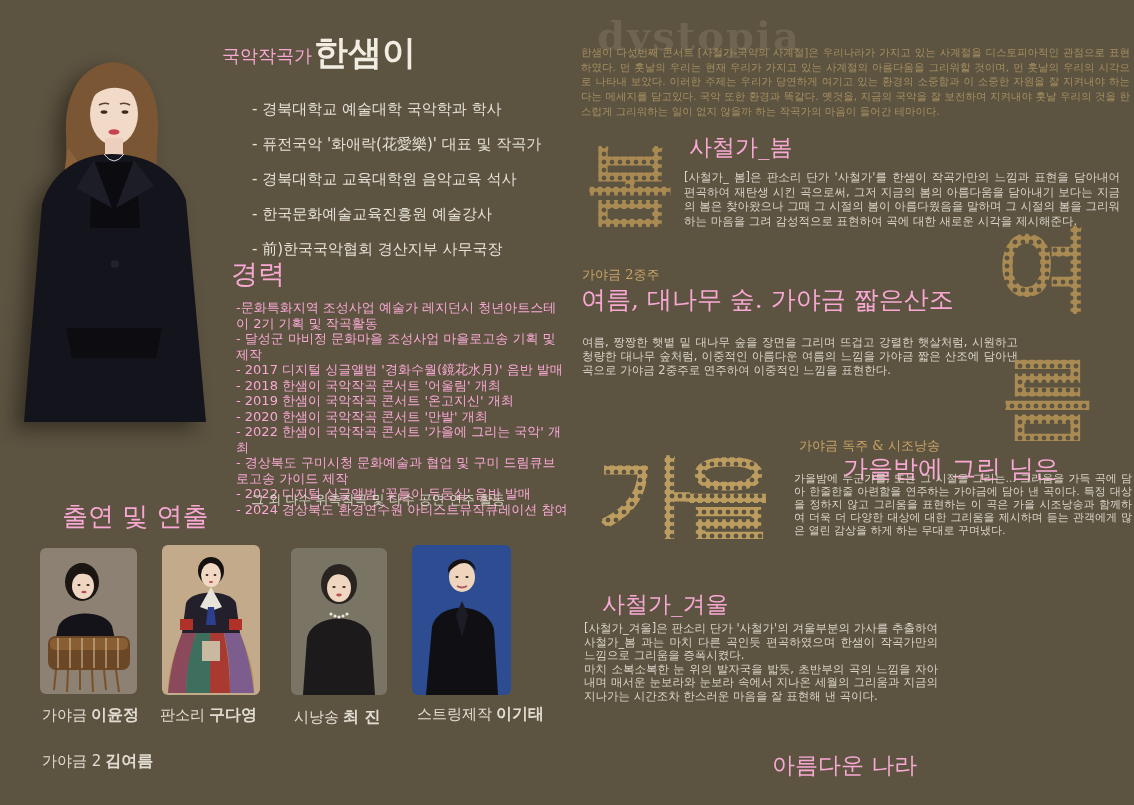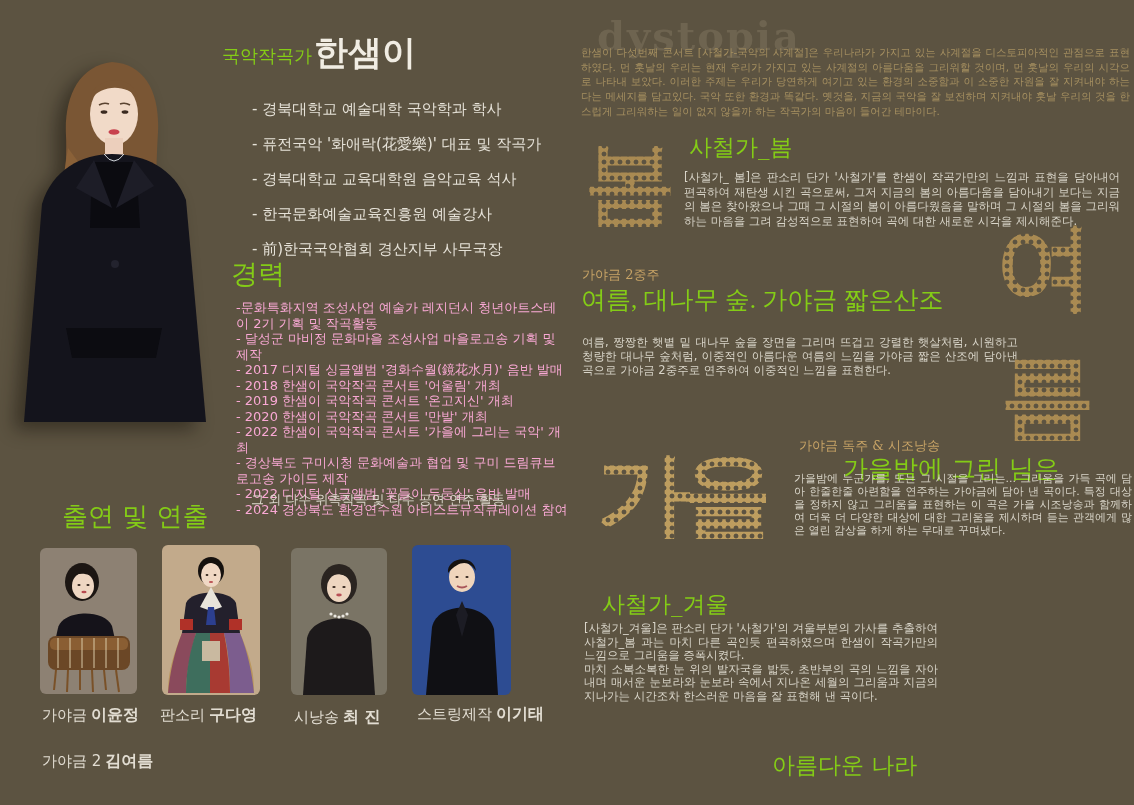--- a/index.html
+++ b/index.html
@@ -6,21 +6,21 @@
   .page{
     position:relative; width:1134px; height:805px; overflow:hidden;
     background:#5c5341;
     font-family:"DejaVu Sans", sans-serif;
     color:#e3dfd4;
   }
   .abs{position:absolute;}
   .nowrap{white-space:nowrap;}
 
   
-  .brush{font-family:"DejaVu Serif", serif; color:#84cc16; font-weight:400;}
+  .brush{font-family:"DejaVu Serif", serif; color:#f9a8d4; font-weight:400;}
   .gold-sub{font-family:"DejaVu Serif", serif; color:#c8a466; font-size:13px;}
 
   
   .decor{
     font-family:"DejaVu Sans", sans-serif;
     font-weight:bold; line-height:0.92; color:#a98a52;
     -webkit-mask-image:radial-gradient(circle, rgba(0,0,0,0) 0 2px, #000 2.8px);
     -webkit-mask-size:8px 8px;
     mask-image:radial-gradient(circle, rgba(0,0,0,0) 0 2px, #000 2.8px);
     mask-size:8px 8px;
@@ -213,21 +213,21 @@
 
   <div class="abs watermark nowrap" style="left:597px;top:12px;">dystopia</div>
 
   <div class="abs" style="left:581px;top:45px;width:549px;font-size:10.5px;line-height:14.7px;color:#a58f60;text-align:justify;">한샘이 다섯번째 콘서트 [사철가-국악의 사계절]은 우리나라가 가지고 있는 사계절을 디스토피아적인 관점으로 표현하였다. 먼 훗날의 우리는 현재 우리가 가지고 있는 사계절의 아름다움을 그리워할 것이며, 먼 훗날의 우리의 시각으로 나타내 보았다. 이러한 주제는 우리가 당연하게 여기고 있는 환경의 소중함과 이 소중한 자원을 잘 지켜내야 하는다는 메세지를 담고있다. 국악 또한 환경과 똑같다. 옛것을, 지금의 국악을 잘 보전하며  지켜내야 훗날 우리의 것을 한스럽게 그리워하는 일이 없지 않을까 하는 작곡가의 마음이 들어간 테마이다.</div>
 
   <div class="abs decor" style="left:584px;top:142px;font-size:92px;">봄</div>
   <div class="abs brush nowrap" style="left:689px;top:132px;font-size:23px;">사철가_봄</div>
   <div class="abs body-txt" style="left:684px;top:170px;width:436px;">[사철가_ 봄]은 판소리 단가 '사철가'를 한샘이 작곡가만의 느낌과 표현을 담아내어 편곡하여 재탄생 시킨 곡으로써,  그저 지금의 봄의 아름다움을 담아내기 보다는 지금의 봄은 찾아왔으나 그때 그 시절의 봄이 아름다웠음을 말하며 그 시절의 봄을 그리워하는 마음을 그려 감성적으로 표현하여 곡에 대한 새로운 시각을 제시해준다.</div>
 
   <div class="abs gold-sub nowrap" style="left:582px;top:266px;">가야금 2중주</div>
-  <div class="abs brush nowrap" style="left:581px;top:283px;font-size:25px;font-family:Liberation Serif, serif;">여름, 대나무 숲. 가야금 짧은산조</div>
+  <div class="abs brush nowrap" style="left:581px;top:283px;font-size:25px;">여름, 대나무 숲. 가야금 짧은산조</div>
   <div class="abs body-txt" style="left:582px;top:335px;width:436px;line-height:14px;">여름, 짱짱한 햇볕 밑 대나무 숲을 장면을 그리며  뜨겁고 강렬한 햇살처럼, 시원하고 청량한 대나무 숲처럼, 이중적인 아름다운 여름의 느낌을 가야금 짧은 산조에 담아낸 곡으로 가야금 2중주로 연주하여 이중적인 느낌을 표현한다.</div>
   <div class="abs decor" style="left:995px;top:222px;font-size:100px;">여</div>
   <div class="abs decor" style="left:1000px;top:354px;font-size:95px;">름</div>
 
   <div class="abs decor bright" style="left:596px;top:452px;font-size:95px;letter-spacing:-10px;">가을</div>
   <div class="abs gold-sub nowrap" style="left:799px;top:437px;">가야금 독주 &amp; 시조낭송</div>
   <div class="abs brush nowrap" style="left:843px;top:452px;font-size:25px;">가을밤에 그린 님은</div>
   <div class="abs body-txt" style="left:794px;top:472px;width:338px;font-size:11px;line-height:13px;">가을밤에 누군가를, 또는 그 시절을 그리는... 그리움을 가득 곡에 담아 한줄한줄 아련함을 연주하는 가야금에 담아 낸 곡이다. 특정 대상을 정하지 않고 그리움을 표현하는 이 곡은 가을 시조낭송과 함께하여 더욱 더 다양한 대상에 대한 그리움을 제시하며 듣는 관객에게 많은 열린 감상을 하게 하는 무대로 꾸며냈다.</div>
 
   <div class="abs brush nowrap" style="left:602px;top:589px;font-size:23px;">사철가_겨울</div>

